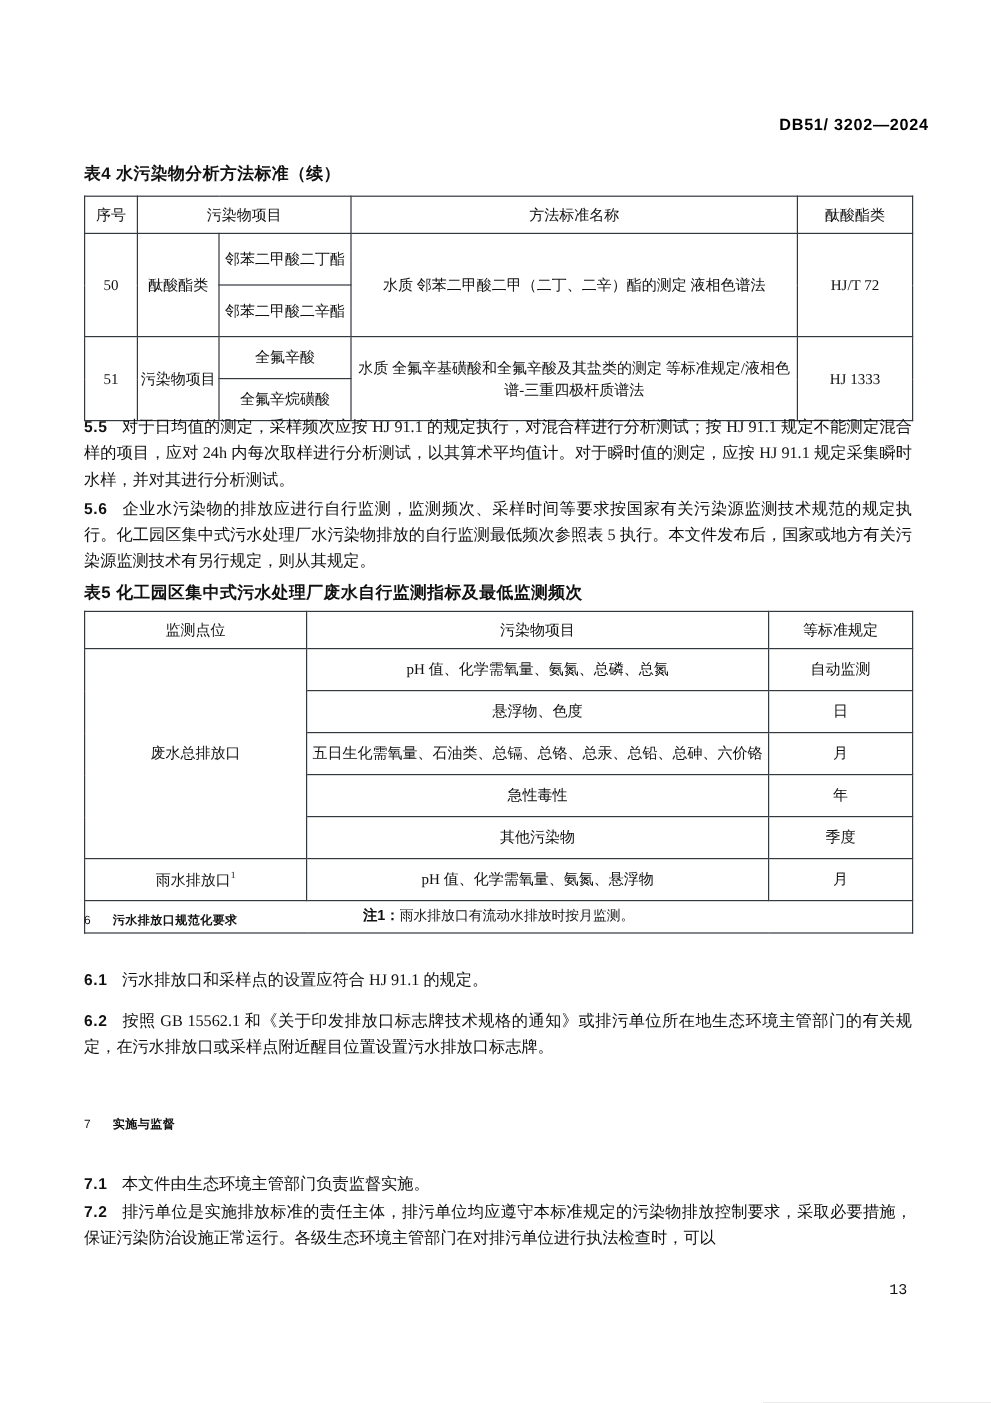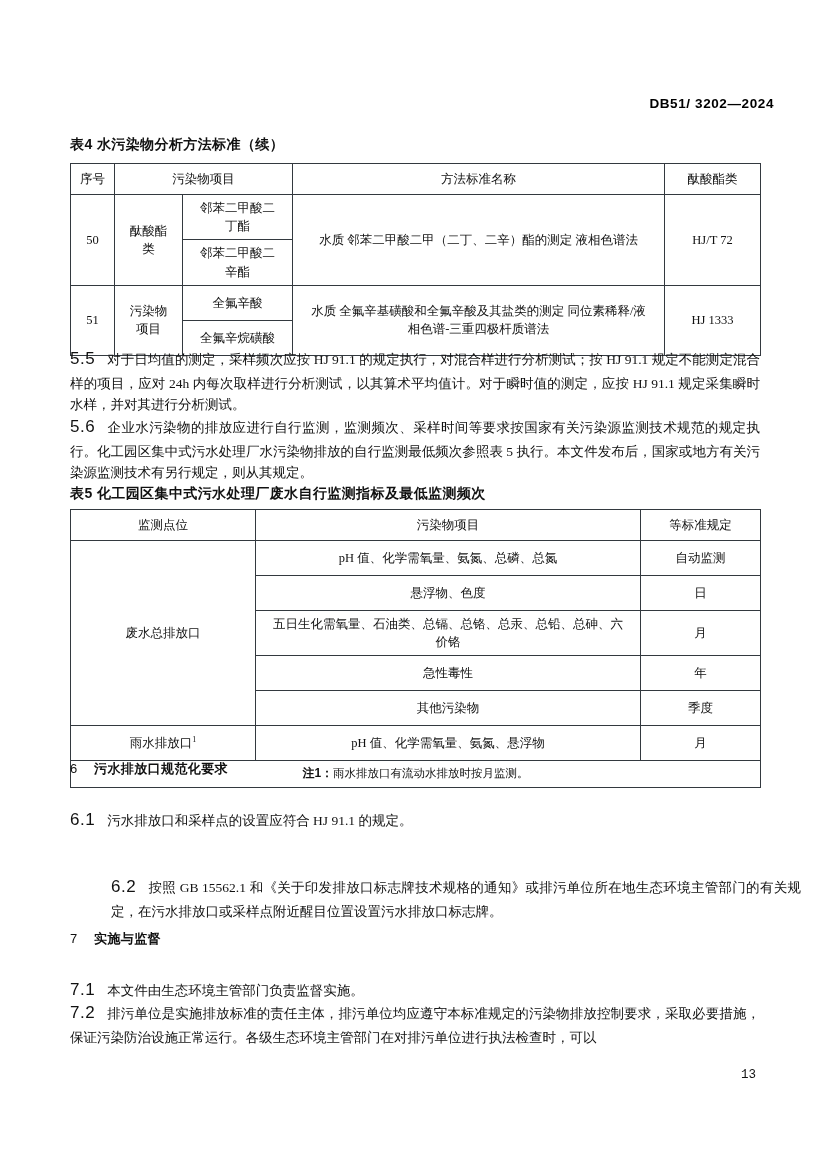--- a/index.html
+++ b/index.html
@@ -46,21 +46,21 @@
     width: 690px;
     table-layout: fixed;
     font-size: 12.5px;
     line-height: 1.45;
   }
   table.std th,
   table.std td {
     border: 1px solid #33393f;
     text-align: center;
     vertical-align: middle;
-    padding: 4px 14px;
+    padding: 4px 2px;
     font-weight: normal;
     word-break: break-all;
   }
   table.std th {
     padding: 6px 3px;
   }
   td.tall   { height: 34px; }
   td.row-h  { height: 26px; }
   .nowrapish { word-break: keep-all; }
 
@@ -83,29 +83,30 @@
   
   p.para {
     margin: 0;
     font-size: 13.5px;
     line-height: 1.62;
     text-align: justify;
     text-justify: inter-ideograph;
   }
   p.para .num {
     font-family: "Liberation Sans", "DejaVu Sans", sans-serif;
-    font-size: 17px;
+    font-size: 13px;
     letter-spacing: 0.5px;
+    font-weight: bold;
   }
   p.para .gap { display: inline-block; width: 12px; }
 
   h2.clause {
     margin: 0;
     font-family: "Liberation Sans", "DejaVu Sans", sans-serif;
-    font-size: 13px;
+    font-size: 10px;
     font-weight: bold;
     letter-spacing: 0.4px;
   }
   h2.clause .cnum {
     display: inline-block;
     width: 24px;
     font-weight: normal;
   }
 
   .page-number {
@@ -155,21 +156,21 @@
           <td rowspan="2">水质  邻苯二甲酸二甲（二丁、二辛）酯的测定  液相色谱法</td>
           <td rowspan="2">HJ/T 72</td>
         </tr>
         <tr>
           <td class="tall">邻苯二甲酸二辛酯</td>
         </tr>
         <tr>
           <td rowspan="2">51</td>
           <td rowspan="2">污染物项目</td>
           <td class="row-h nowrapish">全氟辛酸</td>
-          <td rowspan="2">水质  全氟辛基磺酸和全氟辛酸及其盐类的测定  同位素稀释/液相色谱-三重四极杆质谱法</td>
+          <td rowspan="2">水质  全氟辛基磺酸和全氟辛酸及其盐类的测定  等标准规定/液相色谱-三重四极杆质谱法</td>
           <td rowspan="2">HJ 1333</td>
         </tr>
         <tr>
           <td class="row-h nowrapish">全氟辛烷磺酸</td>
         </tr>
       </tbody>
     </table>
   </div>
 
   <div class="at" style="left:70px; top:345px;">
@@ -233,21 +234,21 @@
   </div>
 
   <div class="at" style="left:70px; top:760px;">
     <h2 class="clause"><span class="cnum">6</span><span>污水排放口规范化要求</span></h2>
   </div>
 
   <div class="at" style="left:70px; top:806px;">
     <p class="para"><span class="num">6.1</span><span class="gap"></span><span>污水排放口和采样点的设置应符合 HJ 91.1 的规定。</span></p>
   </div>
 
-  <div class="at" style="left:70px; top:873px;margin-left:41px;">
+  <div class="at" style="left:70px; top:840px;">
     <p class="para"><span class="num">6.2</span><span class="gap"></span><span>按照 GB 15562.1 和《关于印发排放口标志牌技术规格的通知》或排污单位所在地生态环境主管部门的有关规定，在污水排放口或采样点附近醒目位置设置污水排放口标志牌。</span></p>
   </div>
 
 
   <div class="at" style="left:70px; top:930px;">
     <h2 class="clause"><span class="cnum">7</span><span>实施与监督</span></h2>
   </div>
 
   <div class="at" style="left:70px; top:976px;">
     <p class="para"><span class="num">7.1</span><span class="gap"></span><span>本文件由生态环境主管部门负责监督实施。</span></p>

